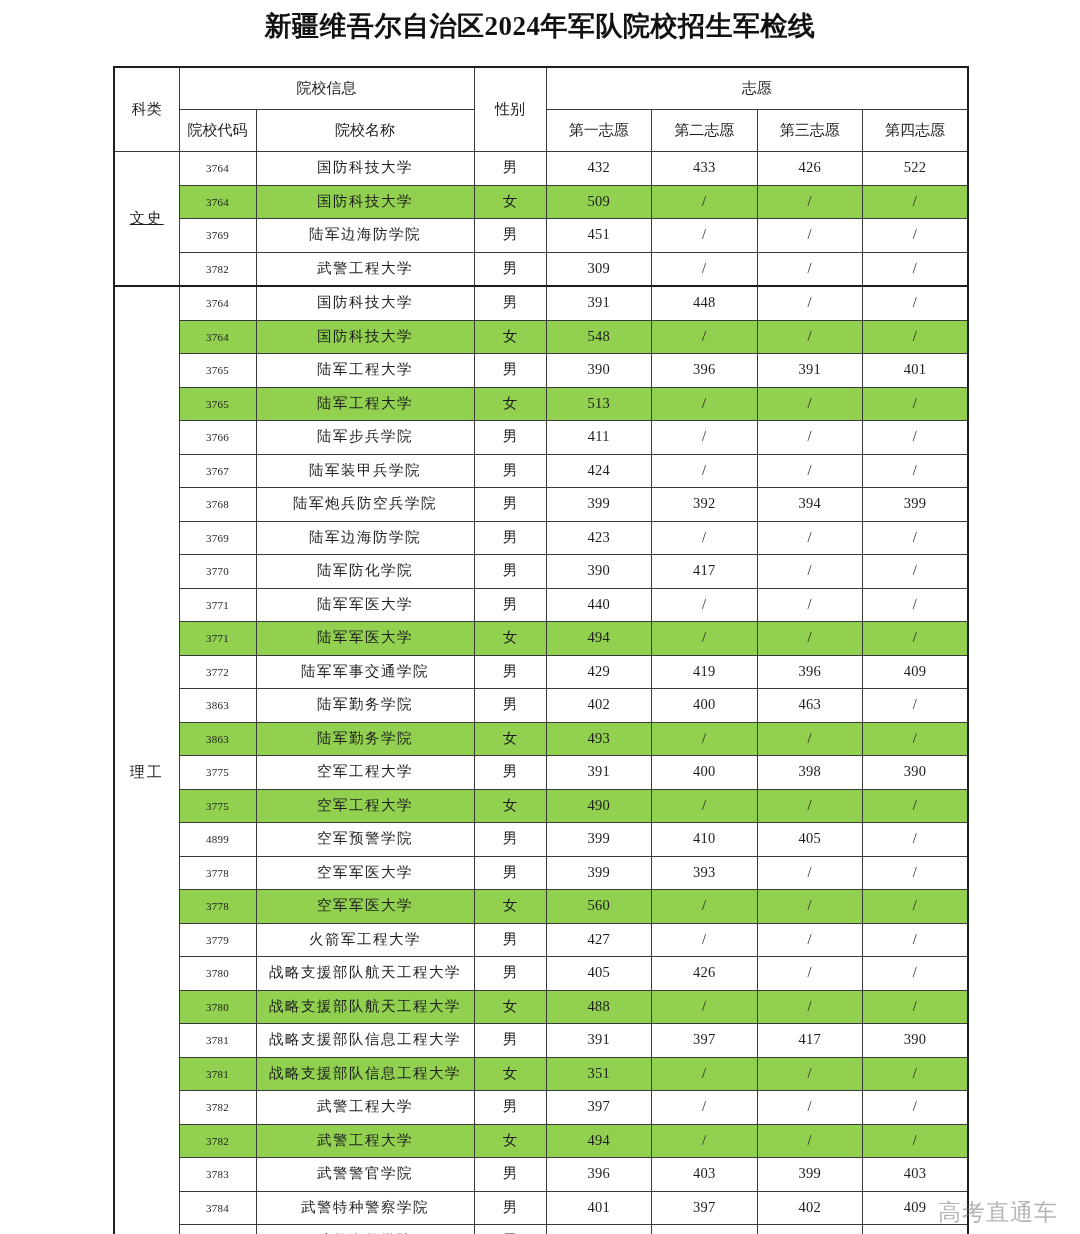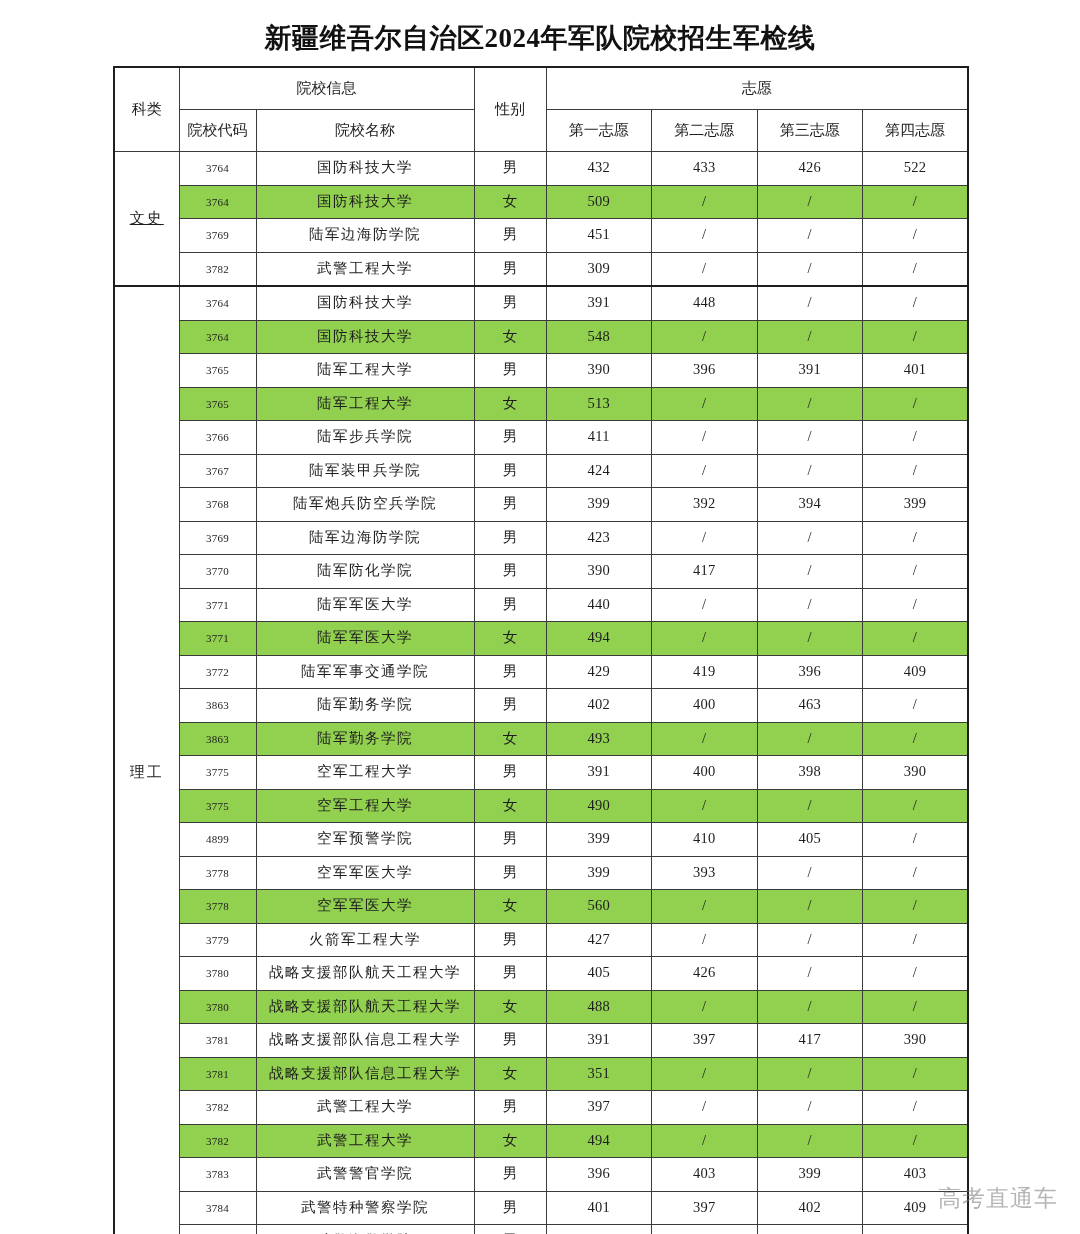--- a/index.html
+++ b/index.html
@@ -16,21 +16,21 @@
     position: relative;
   }
 
   #page-title {
     text-align: center;
     font-family: "Liberation Serif", "DejaVu Serif", serif;
     font-weight: bold;
     font-size: 27px;
     letter-spacing: 0.5px;
     line-height: 1;
-    padding-top: 25px;
+    padding-top: 13px;
     padding-bottom: 0;
     color: #111111;
     white-space: nowrap;
   }
 
   #table-wrap {
     position: absolute;
     left: 113px;
     top: 66px;
     width: 854px;
@@ -83,21 +83,21 @@
   }
 
   
   tr.group-end > td {
     border-bottom: 2px solid #1e1e1e;
   }
 
   .watermark {
     position: absolute;
     right: 22px;
-    bottom: 20px;
+    bottom: 6px;
     font-family: "Liberation Sans", "DejaVu Sans", sans-serif;
     font-size: 23px;
     letter-spacing: 1px;
     color: rgba(120,120,120,0.55);
     pointer-events: none;
     white-space: nowrap;
   }
 </style>
 </head>
 <body>

